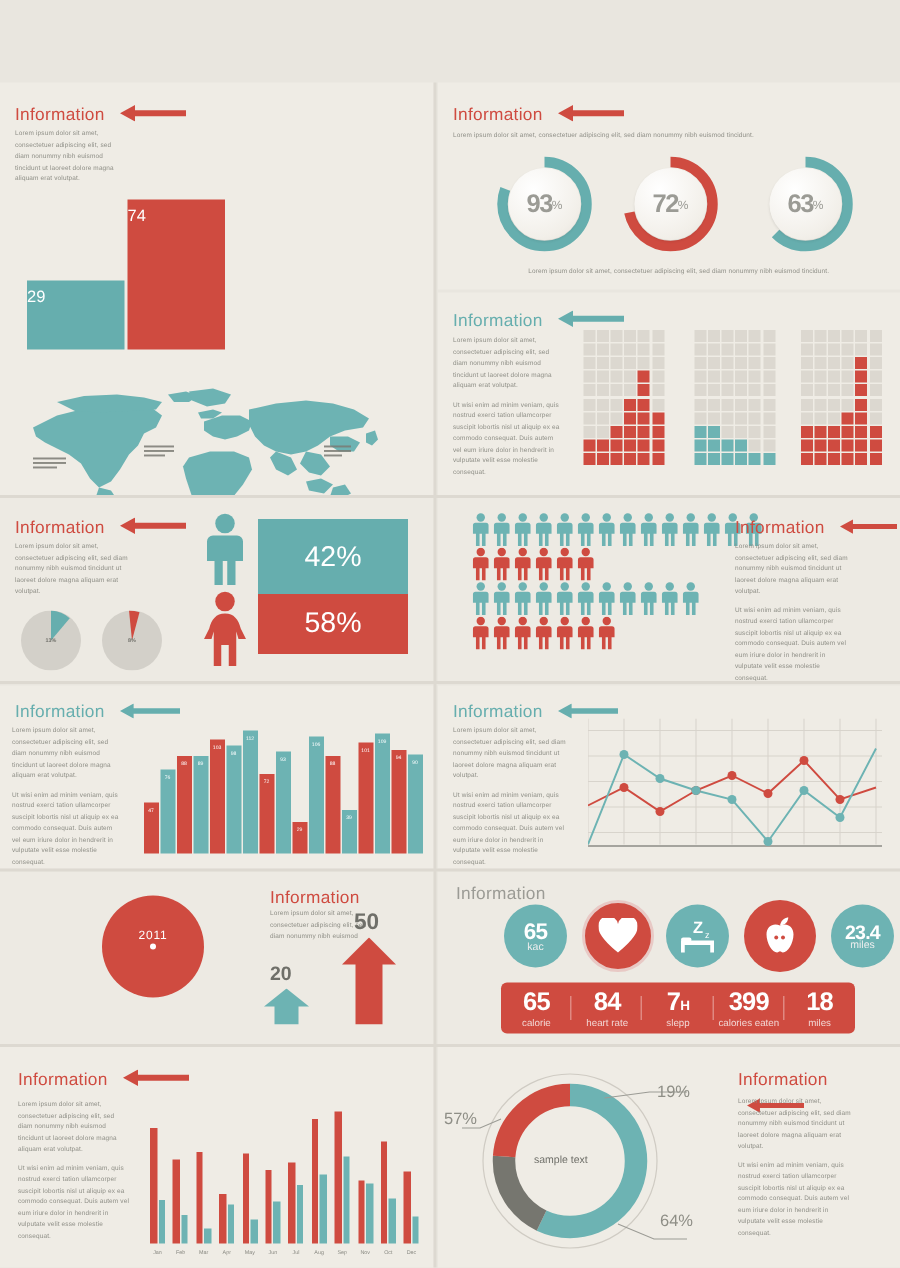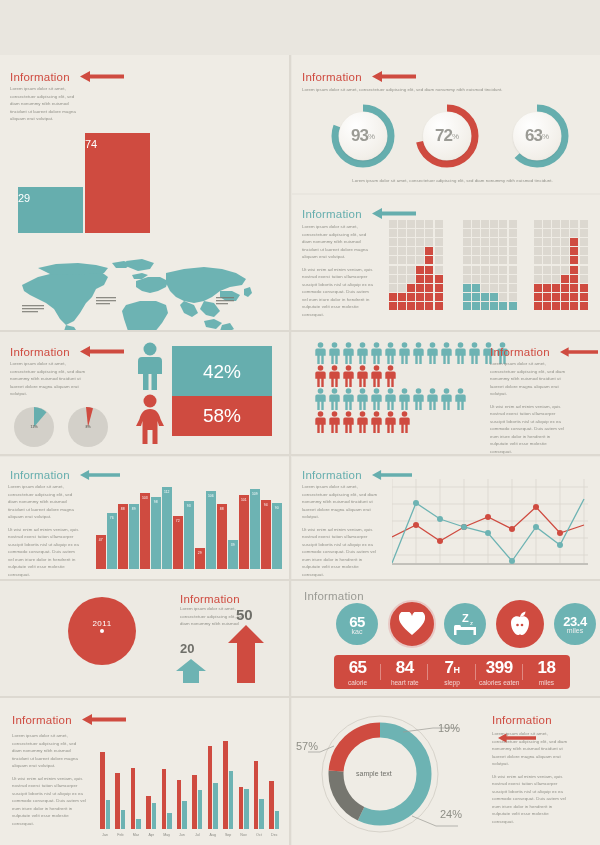--- a/index.html
+++ b/index.html
@@ -1012,21 +1012,21 @@
         <circle cx="72" cy="66" r="44" fill="none" stroke="#cf4b40" stroke-width="15" stroke-dasharray="66.4 367.7" stroke-dashoffset="-210.1" transform="rotate(-90 72 66)"></circle>
         <g stroke="#9b9b95" stroke-width="0.7" fill="none">
           <path d="M95 24 L125 20 L150 20"></path>
           <path d="M26 38 L12 44 L0 44"></path>
           <path d="M104 108 L128 118 L150 118"></path>
         </g>
       </svg>
     </div>
     <div class="callout" style="left:4px;top:42px;font-size:11px;">57%</div>
     <div class="callout" style="left:146px;top:24px;font-size:11px;">19%</div>
-    <div class="callout" style="left:148px;top:110px;font-size:11px;">24%</div>
+    <div class="callout" style="left:148px;top:110px;font-size:11px;">64%</div>
     <div class="sampletext" style="left:64px;top:72px;">sample text</div>
 
     <div style="position:absolute;left:200px;top:12px;">
       <span class="sec-title red">Information</span>
       <span class="arrow" style="margin-left:6px;">
         <svg width="38" height="10" viewBox="0 0 44 11">
             <polygon points="0,5.5 10,0 10,3.5 44,3.5 44,7.5 10,7.5 10,11" fill="#cf4b40"></polygon>
           </svg>
       </span>
     </div>

